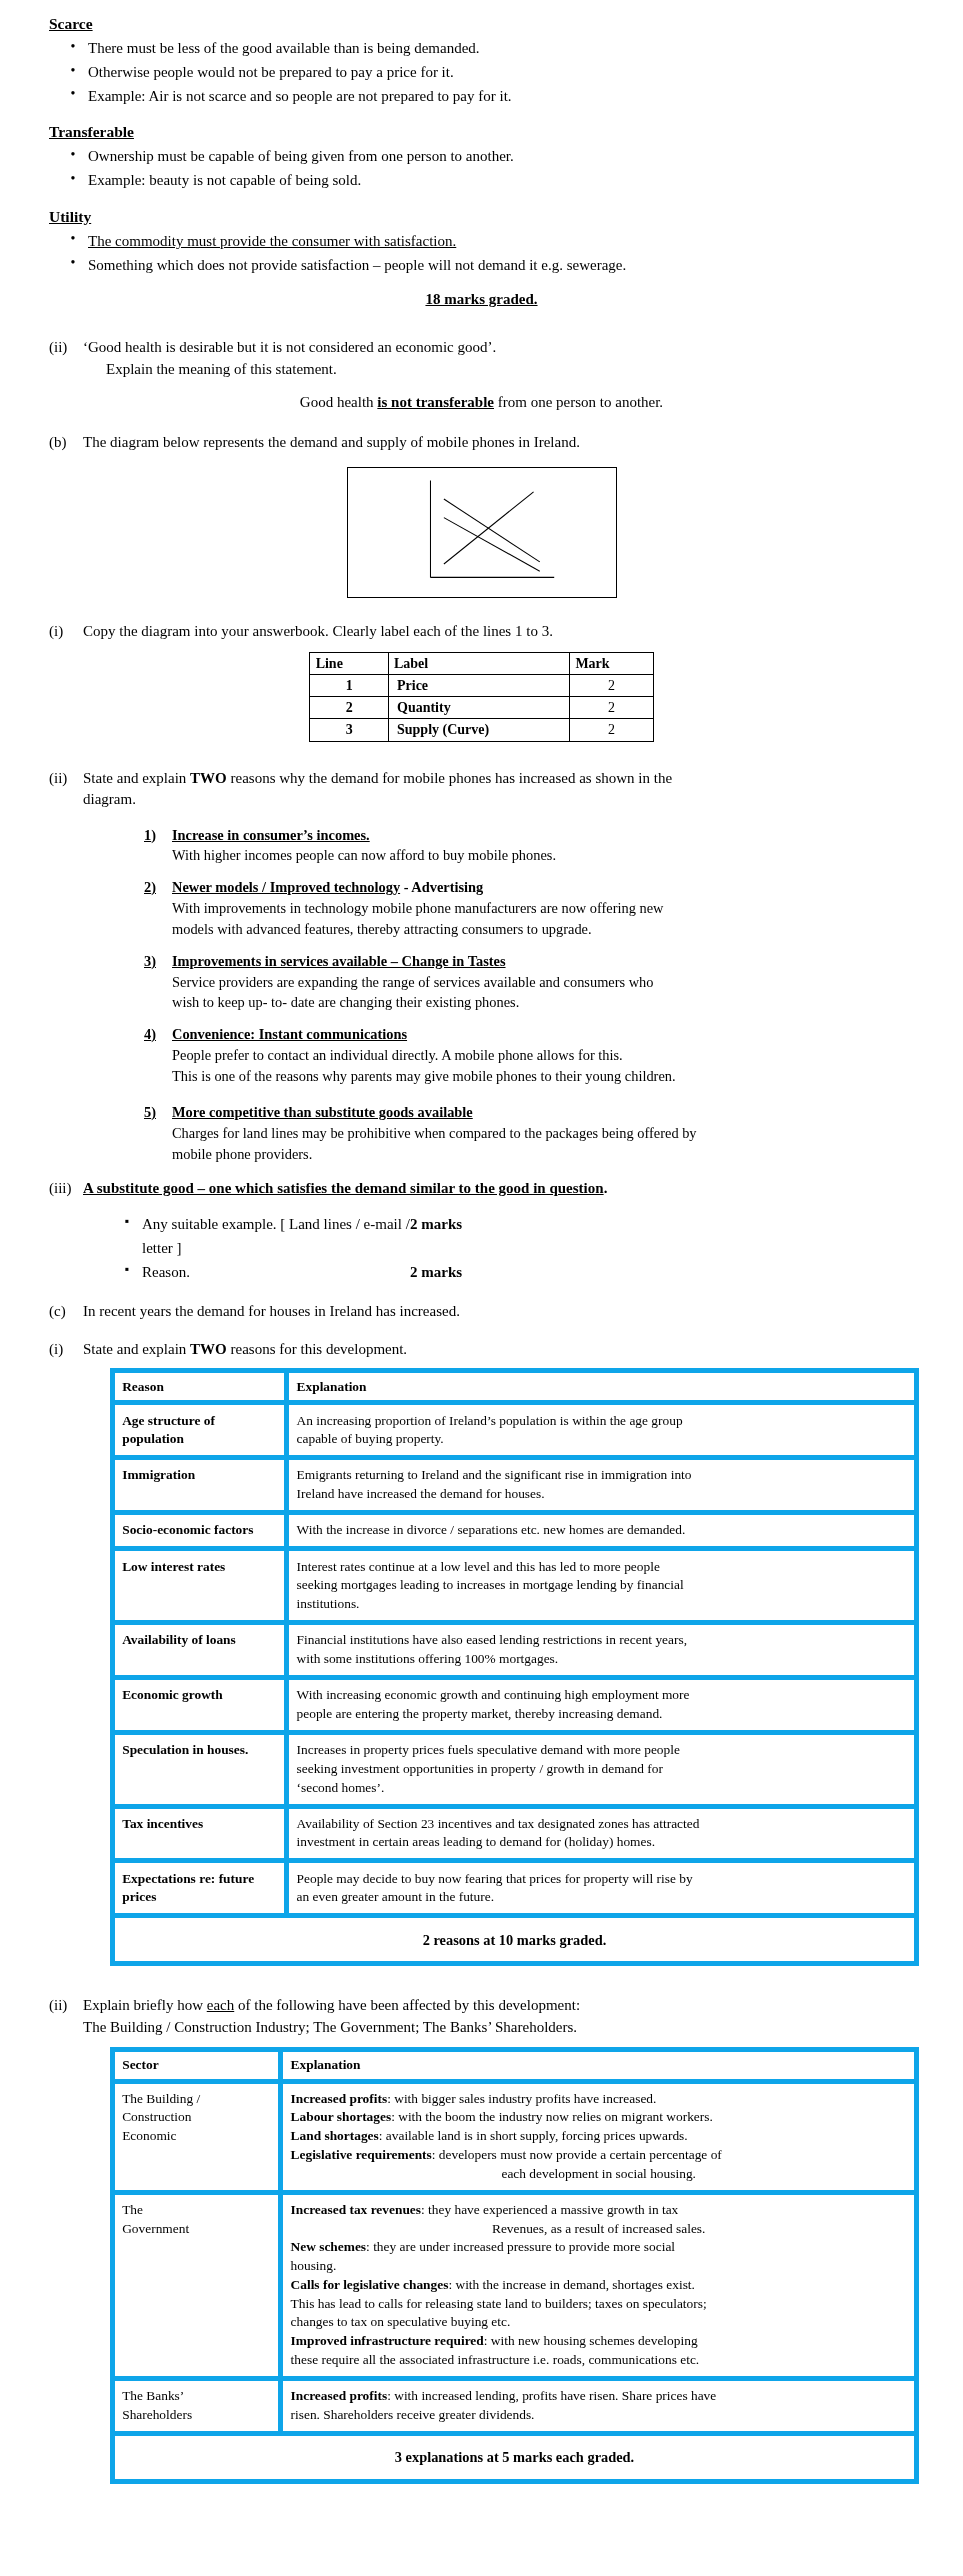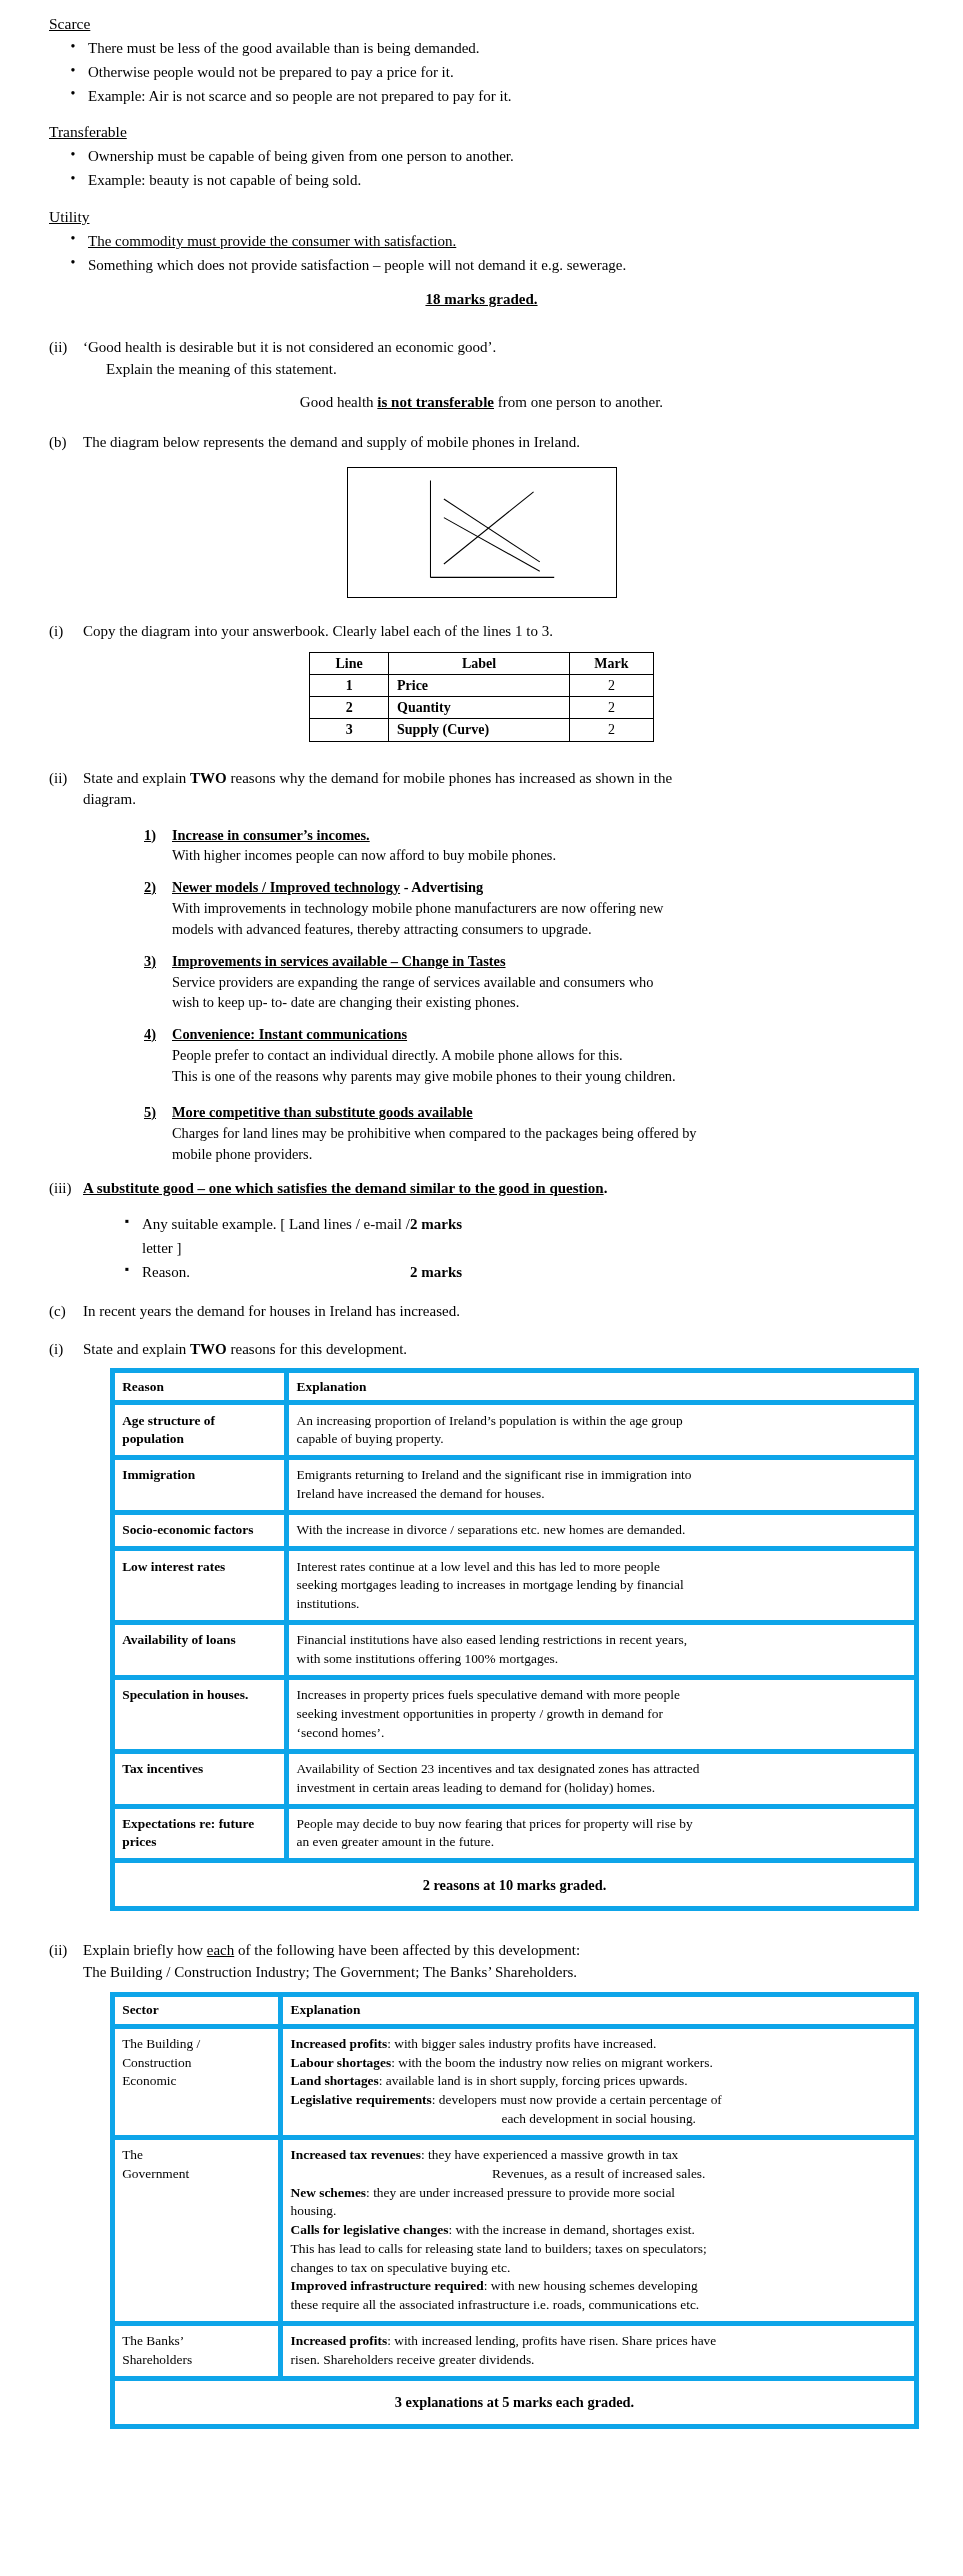--- a/index.html
+++ b/index.html
@@ -18,21 +18,21 @@
     background: #ffffff;
     padding: 0;
     box-sizing: border-box;
   }
   .inner {
     padding: 14.4px 49px 20.6px 49px;
     box-sizing: border-box;
   }
   .hd {
     font-size: 15.5px;
-    font-weight: normal;
+    font-weight: bold;
     text-decoration: underline;
     margin: 0 0 2.1px 0;
     line-height: 1.35;
   }
   ul.bul {
     margin: 0 0 15.5px 0;
     padding-left: 39px;
     list-style: none;
   }
   ul.bul li {
@@ -104,21 +104,21 @@
   table.tbl td, table.tbl th {
     border: 1px solid #000;
     padding: 2.6px 5.2px;
   }
   .lines-table {
     margin: 9.3px auto 26px auto;
   }
   .lines-table td.c { text-align: center; font-weight: bold; }
   .lines-table td.lab { text-align: left; font-weight: bold; padding-left: 8.2px; }
   .lines-table td.mk { text-align: center; }
-  .lines-table .hdr td { text-align: center; font-weight: bold; margin-top: 16px; }
+  .lines-table .hdr td { text-align: left; font-weight: bold; margin-top: 16px; }
 
   
   ol.ans {
     margin: 13.4px 0 13.4px 0;
     padding-left: 0;
     list-style: none;
     counter-reset: ansc;
   }
   ol.ans > li {
     position: relative;
@@ -393,20 +393,27 @@
       </td>
     </tr>
     <tr>
       <td class="rsn">Availability of loans</td>
       <td>
         <span>Financial institutions have also eased lending restrictions in recent years,</span><br>
         <span>with some institutions offering 100% mortgages.</span>
       </td>
     </tr>
     <tr>
+      <td class="rsn">Economic growth</td>
+      <td>
+        <span>With increasing economic growth and continuing high employment more</span><br>
+        <span>people are entering the property market, thereby increasing demand.</span>
+      </td>
+    </tr>
+    <tr>
       <td class="rsn">Speculation in houses.</td>
       <td>
         <span>Increases in property prices fuels speculative demand with more people</span><br>
         <span>seeking investment opportunities in property / growth in demand for</span><br>
         <span>‘second homes’.</span>
       </td>
     </tr>
     <tr>
       <td class="rsn">Tax incentives</td>
       <td>

